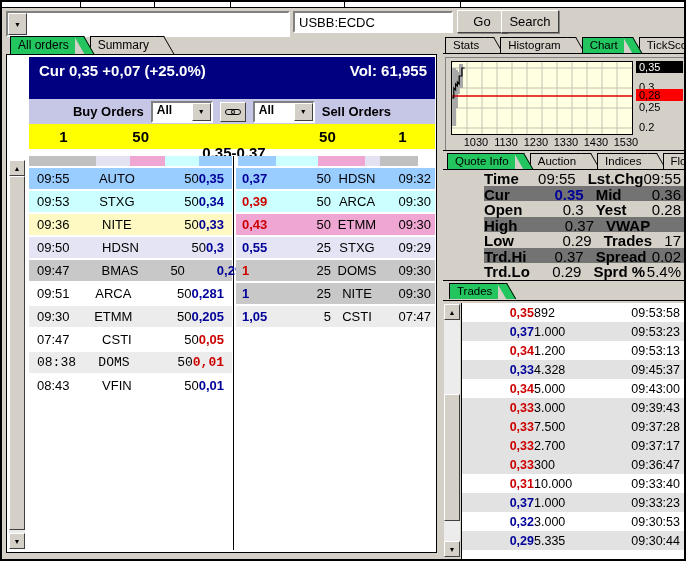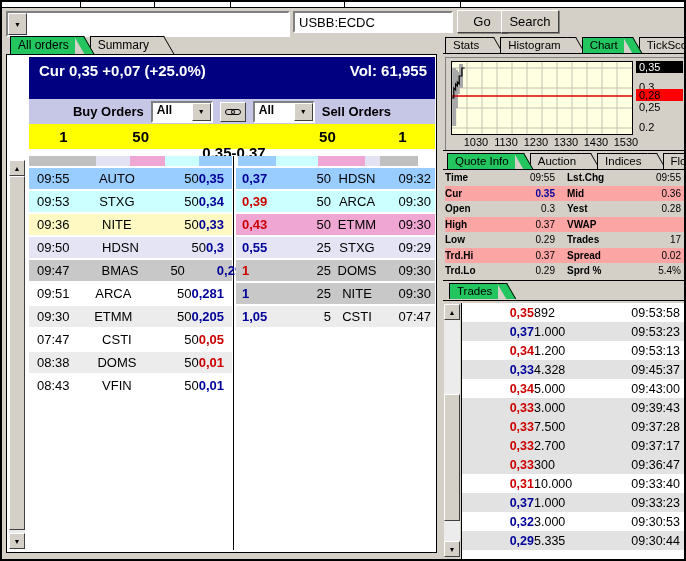--- a/index.html
+++ b/index.html
@@ -67,22 +67,22 @@
   .chartbox{position:absolute;left:443px;top:55px;width:239px;height:92px;background:#d4d0c8;
             border:1px solid #808080;}
   .plot{position:absolute;left:5px;top:3px;width:180px;height:72px;background:#ffffe1;border:1px solid #000;}
   .xlab{position:absolute;top:78px;left:5px;width:182px;height:13px;font-size:11px;}
   .xlab span{position:absolute;top:0;width:30px;text-align:center;}
   .ylab{position:absolute;left:190px;top:3px;width:47px;height:74px;font-size:11px;}
   .ylab span{position:absolute;left:0;width:100%;height:12px;line-height:12px;padding-left:3px;box-sizing:border-box;}
   .ylab .cur{background:#000;color:#fff;} .ylab .yst{background:#ff0000;color:#000;}
   
   .qrows{position:absolute;left:443px;top:168px;width:239px;}
-  .qrow{display:flex;height:15.5px;align-items:center;font-size:10px;}
-  .qrow.alt{background:#fca5a5;}
+  .qrow{display:flex;height:15.5px;align-items:flex-start;font-size:15px;margin-left:39px;}
+  .qrow.alt{background:#737373;}
   .ql{width:50px;font-weight:bold;} .qv{width:60px;text-align:right;}
   .ql2{width:62px;padding-left:12px;font-weight:bold;box-sizing:content-box;} .qv2{flex:1;text-align:right;padding-right:3px;}
   .qv.curv{color:#000099;font-weight:bold;}
   
   .tradesbox{position:absolute;left:441px;top:298px;width:243px;bottom:0;border-top:1px solid #000;background:#d4d0c8;}
   .tlist{position:absolute;left:18px;top:2px;right:0;bottom:0;background:#fff;border-left:1px solid #000;}
   .trow{display:flex;height:19px;align-items:center;font-size:12.5px;}
   .trow.gray{background:#e2e2e2;}
   .t-price{width:72px;text-align:right;font-weight:bold;} .t-qty{width:78px;text-align:left;}
   .t-time{flex:1;text-align:right;padding-right:6px;}
@@ -209,21 +209,21 @@
           <span class="c-name">ETMM</span>
           <span class="c-qty">50</span>
           <span class="c-price up">0,205</span>
         </div>
         <div class="brow" style="background: rgb(255, 255, 255);">
           <span class="c-time">07:47</span>
           <span class="c-name">CSTI</span>
           <span class="c-qty">50</span>
           <span class="c-price down">0,05</span>
         </div>
-        <div class="brow" style="background: rgb(236, 236, 236);">
+        <div class="brow" style="background: rgb(236, 236, 236); font-family: Liberation Mono, monospace;">
           <span class="c-time">08:38</span>
           <span class="c-name">DOMS</span>
           <span class="c-qty">50</span>
           <span class="c-price down">0,01</span>
         </div>
         <div class="brow" style="background: rgb(255, 255, 255);">
           <span class="c-time">08:43</span>
           <span class="c-name">VFIN</span>
           <span class="c-qty">50</span>
           <span class="c-price up">0,01</span>

